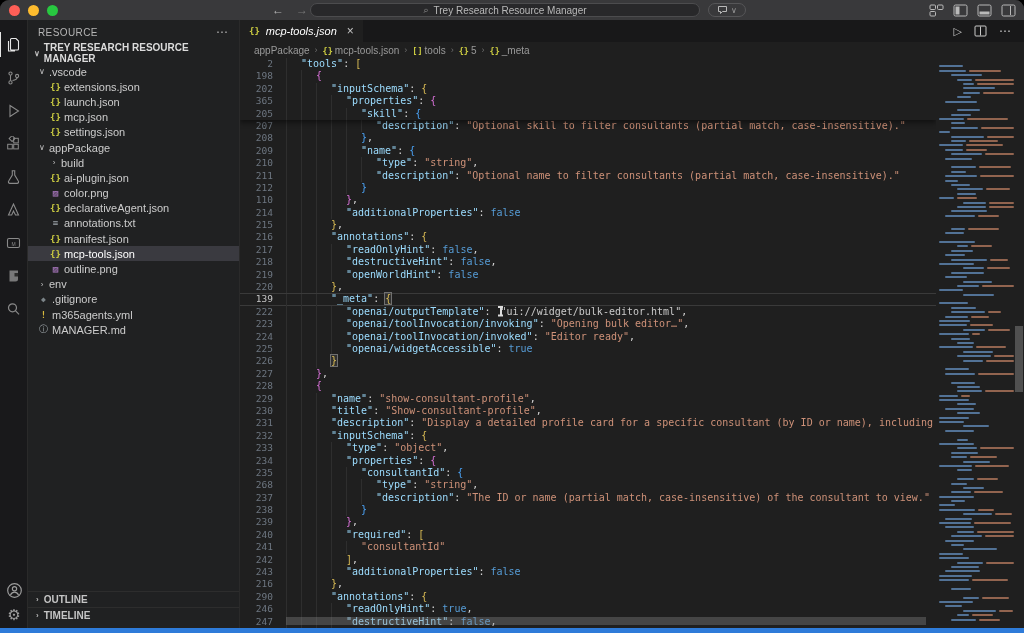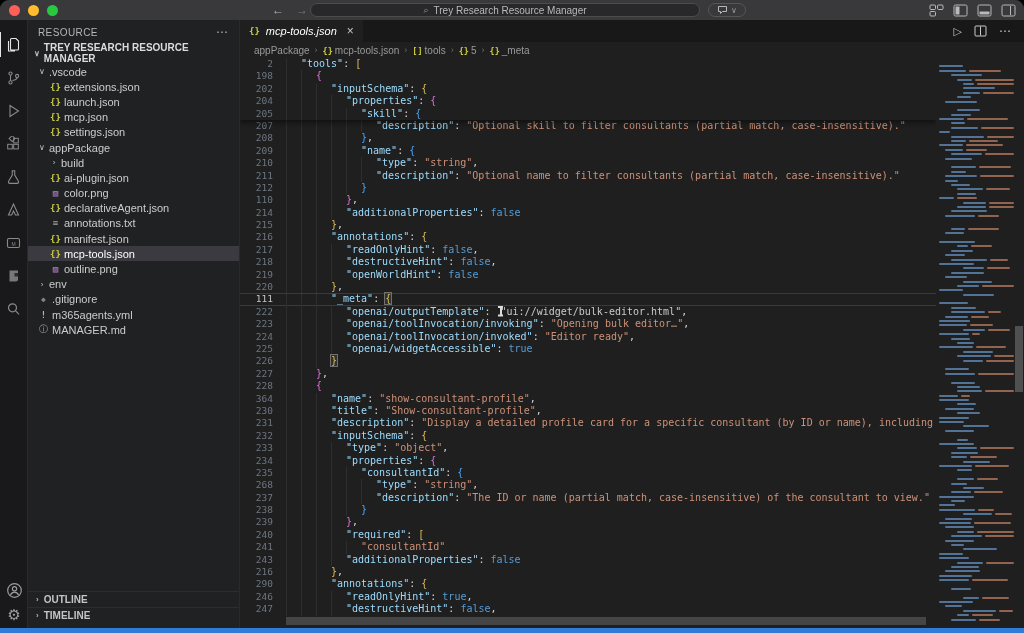--- a/index.html
+++ b/index.html
@@ -339,59 +339,60 @@
           <span><span class="bc-ic">{}</span>5</span>
           <span class="sep">›</span>
           <span><span class="bc-ic">{}</span>_meta</span>
         </div>
       <div class="editor-body">
         <div class="code-pane">
           <div class="sticky" id="sticky-lines">
               <div class="code-line"><span class="ln">2</span><span class="ind" style="width: 15px;"></span><span class="tk-k">"tools"</span><span class="tk-p">: </span><span class="tk-b1">[</span></div>
               <div class="code-line"><span class="ln">198</span><span class="ind" style="width: 30px;"></span><span class="tk-b2">{</span></div>
               <div class="code-line"><span class="ln">202</span><span class="ind" style="width: 45px;"></span><span class="tk-k">"inputSchema"</span><span class="tk-p">: </span><span class="tk-b1">{</span></div>
-              <div class="code-line"><span class="ln">204</span><span class="ind" style="width: 60px;"></span><span class="tk-k">"properties"</span><span class="tk-p">: </span><span class="tk-b2">{</span></div>
+              <div class="code-line"><span class="ln">365</span><span class="ind" style="width: 60px;"></span><span class="tk-k">"properties"</span><span class="tk-p">: </span><span class="tk-b2">{</span></div>
               <div class="code-line"><span class="ln">205</span><span class="ind" style="width: 75px;"></span><span class="tk-k">"skill"</span><span class="tk-p">: </span><span class="tk-b3">{</span></div>
             </div>
           <div id="code-lines">
               <div class="code-line"><span class="ln">207</span><span class="ind" style="width: 90px;"></span><span class="tk-k">"description"</span><span class="tk-p">: </span><span class="tk-s">"Optional skill to filter consultants (partial match, case-insensitive)."</span></div>
               <div class="code-line"><span class="ln">208</span><span class="ind" style="width: 75px;"></span><span class="tk-b3">}</span><span class="tk-p">,</span></div>
               <div class="code-line"><span class="ln">209</span><span class="ind" style="width: 75px;"></span><span class="tk-k">"name"</span><span class="tk-p">: </span><span class="tk-b3">{</span></div>
               <div class="code-line"><span class="ln">210</span><span class="ind" style="width: 90px;"></span><span class="tk-k">"type"</span><span class="tk-p">: </span><span class="tk-s">"string"</span><span class="tk-p">,</span></div>
               <div class="code-line"><span class="ln">211</span><span class="ind" style="width: 90px;"></span><span class="tk-k">"description"</span><span class="tk-p">: </span><span class="tk-s">"Optional name to filter consultants (partial match, case-insensitive)."</span></div>
               <div class="code-line"><span class="ln">212</span><span class="ind" style="width: 75px;"></span><span class="tk-b3">}</span></div>
               <div class="code-line"><span class="ln">110</span><span class="ind" style="width: 60px;"></span><span class="tk-b2">}</span><span class="tk-p">,</span></div>
               <div class="code-line"><span class="ln">214</span><span class="ind" style="width: 60px;"></span><span class="tk-k">"additionalProperties"</span><span class="tk-p">: </span><span class="tk-w">false</span></div>
               <div class="code-line"><span class="ln">215</span><span class="ind" style="width: 45px;"></span><span class="tk-b1">}</span><span class="tk-p">,</span></div>
               <div class="code-line"><span class="ln">216</span><span class="ind" style="width: 45px;"></span><span class="tk-k">"annotations"</span><span class="tk-p">: </span><span class="tk-b1">{</span></div>
               <div class="code-line"><span class="ln">217</span><span class="ind" style="width: 60px;"></span><span class="tk-k">"readOnlyHint"</span><span class="tk-p">: </span><span class="tk-w">false</span><span class="tk-p">,</span></div>
               <div class="code-line"><span class="ln">218</span><span class="ind" style="width: 60px;"></span><span class="tk-k">"destructiveHint"</span><span class="tk-p">: </span><span class="tk-w">false</span><span class="tk-p">,</span></div>
               <div class="code-line"><span class="ln">219</span><span class="ind" style="width: 60px;"></span><span class="tk-k">"openWorldHint"</span><span class="tk-p">: </span><span class="tk-w">false</span></div>
               <div class="code-line"><span class="ln">220</span><span class="ind" style="width: 45px;"></span><span class="tk-b1">}</span><span class="tk-p">,</span></div>
-              <div class="code-line active"><span class="ln">111</span><span class="ind" style="width: 45px;"></span><span class="tk-k">"_meta"</span><span class="tk-p">: </span><span class="tk-b1 match">{</span></div>
+              <div class="code-line active"><span class="ln">139</span><span class="ind" style="width: 45px;"></span><span class="tk-k">"_meta"</span><span class="tk-p">: </span><span class="tk-b1 match">{</span></div>
               <div class="code-line"><span class="ln">222</span><span class="ind" style="width: 60px;"></span><span class="tk-k">"openai/outputTemplate"</span><span class="tk-p">: </span><span class="ibeam"></span><span class="tk-sl">"ui://widget/bulk-editor.html"</span><span class="tk-p">,</span></div>
               <div class="code-line"><span class="ln">223</span><span class="ind" style="width: 60px;"></span><span class="tk-k">"openai/toolInvocation/invoking"</span><span class="tk-p">: </span><span class="tk-s">"Opening bulk editor…"</span><span class="tk-p">,</span></div>
               <div class="code-line"><span class="ln">224</span><span class="ind" style="width: 60px;"></span><span class="tk-k">"openai/toolInvocation/invoked"</span><span class="tk-p">: </span><span class="tk-s">"Editor ready"</span><span class="tk-p">,</span></div>
               <div class="code-line"><span class="ln">225</span><span class="ind" style="width: 60px;"></span><span class="tk-k">"openai/widgetAccessible"</span><span class="tk-p">: </span><span class="tk-w">true</span></div>
               <div class="code-line"><span class="ln">226</span><span class="ind" style="width: 45px;"></span><span class="tk-b1 match">}</span></div>
               <div class="code-line"><span class="ln">227</span><span class="ind" style="width: 30px;"></span><span class="tk-b2">}</span><span class="tk-p">,</span></div>
               <div class="code-line"><span class="ln">228</span><span class="ind" style="width: 30px;"></span><span class="tk-b2">{</span></div>
-              <div class="code-line"><span class="ln">364</span><span class="ind" style="width: 45px;"></span><span class="tk-k">"name"</span><span class="tk-p">: </span><span class="tk-s">"show-consultant-profile"</span><span class="tk-p">,</span></div>
+              <div class="code-line"><span class="ln">229</span><span class="ind" style="width: 45px;"></span><span class="tk-k">"name"</span><span class="tk-p">: </span><span class="tk-s">"show-consultant-profile"</span><span class="tk-p">,</span></div>
               <div class="code-line"><span class="ln">230</span><span class="ind" style="width: 45px;"></span><span class="tk-k">"title"</span><span class="tk-p">: </span><span class="tk-s">"Show-consultant-profile"</span><span class="tk-p">,</span></div>
               <div class="code-line"><span class="ln">231</span><span class="ind" style="width: 45px;"></span><span class="tk-k">"description"</span><span class="tk-p">: </span><span class="tk-s">"Display a detailed profile card for a specific consultant (by ID or name), including contact info, skills,</span></div>
               <div class="code-line"><span class="ln">232</span><span class="ind" style="width: 45px;"></span><span class="tk-k">"inputSchema"</span><span class="tk-p">: </span><span class="tk-b1">{</span></div>
               <div class="code-line"><span class="ln">233</span><span class="ind" style="width: 60px;"></span><span class="tk-k">"type"</span><span class="tk-p">: </span><span class="tk-s">"object"</span><span class="tk-p">,</span></div>
               <div class="code-line"><span class="ln">234</span><span class="ind" style="width: 60px;"></span><span class="tk-k">"properties"</span><span class="tk-p">: </span><span class="tk-b2">{</span></div>
               <div class="code-line"><span class="ln">235</span><span class="ind" style="width: 75px;"></span><span class="tk-k">"consultantId"</span><span class="tk-p">: </span><span class="tk-b3">{</span></div>
               <div class="code-line"><span class="ln">268</span><span class="ind" style="width: 90px;"></span><span class="tk-k">"type"</span><span class="tk-p">: </span><span class="tk-s">"string"</span><span class="tk-p">,</span></div>
               <div class="code-line"><span class="ln">237</span><span class="ind" style="width: 90px;"></span><span class="tk-k">"description"</span><span class="tk-p">: </span><span class="tk-s">"The ID or name (partial match, case-insensitive) of the consultant to view."</span></div>
               <div class="code-line"><span class="ln">238</span><span class="ind" style="width: 75px;"></span><span class="tk-b3">}</span></div>
               <div class="code-line"><span class="ln">239</span><span class="ind" style="width: 60px;"></span><span class="tk-b2">}</span><span class="tk-p">,</span></div>
               <div class="code-line"><span class="ln">240</span><span class="ind" style="width: 60px;"></span><span class="tk-k">"required"</span><span class="tk-p">: </span><span class="tk-b1">[</span></div>
               <div class="code-line"><span class="ln">241</span><span class="ind" style="width: 75px;"></span><span class="tk-s">"consultantId"</span></div>
+              <div class="code-line"><span class="ln">242</span><span class="ind" style="width: 60px;"></span><span class="tk-b1">]</span><span class="tk-p">,</span></div>
               <div class="code-line"><span class="ln">243</span><span class="ind" style="width: 60px;"></span><span class="tk-k">"additionalProperties"</span><span class="tk-p">: </span><span class="tk-w">false</span></div>
               <div class="code-line"><span class="ln">216</span><span class="ind" style="width: 45px;"></span><span class="tk-b1">}</span><span class="tk-p">,</span></div>
               <div class="code-line"><span class="ln">290</span><span class="ind" style="width: 45px;"></span><span class="tk-k">"annotations"</span><span class="tk-p">: </span><span class="tk-b1">{</span></div>
               <div class="code-line"><span class="ln">246</span><span class="ind" style="width: 60px;"></span><span class="tk-k">"readOnlyHint"</span><span class="tk-p">: </span><span class="tk-w">true</span><span class="tk-p">,</span></div>
               <div class="code-line"><span class="ln">247</span><span class="ind" style="width: 60px;"></span><span class="tk-k">"destructiveHint"</span><span class="tk-p">: </span><span class="tk-w">false</span><span class="tk-p">,</span></div>
             </div>
           <div class="h-thumb"></div>
         </div>
         <div class="minimap" id="minimap">
             <div class="mm-row"></div>

